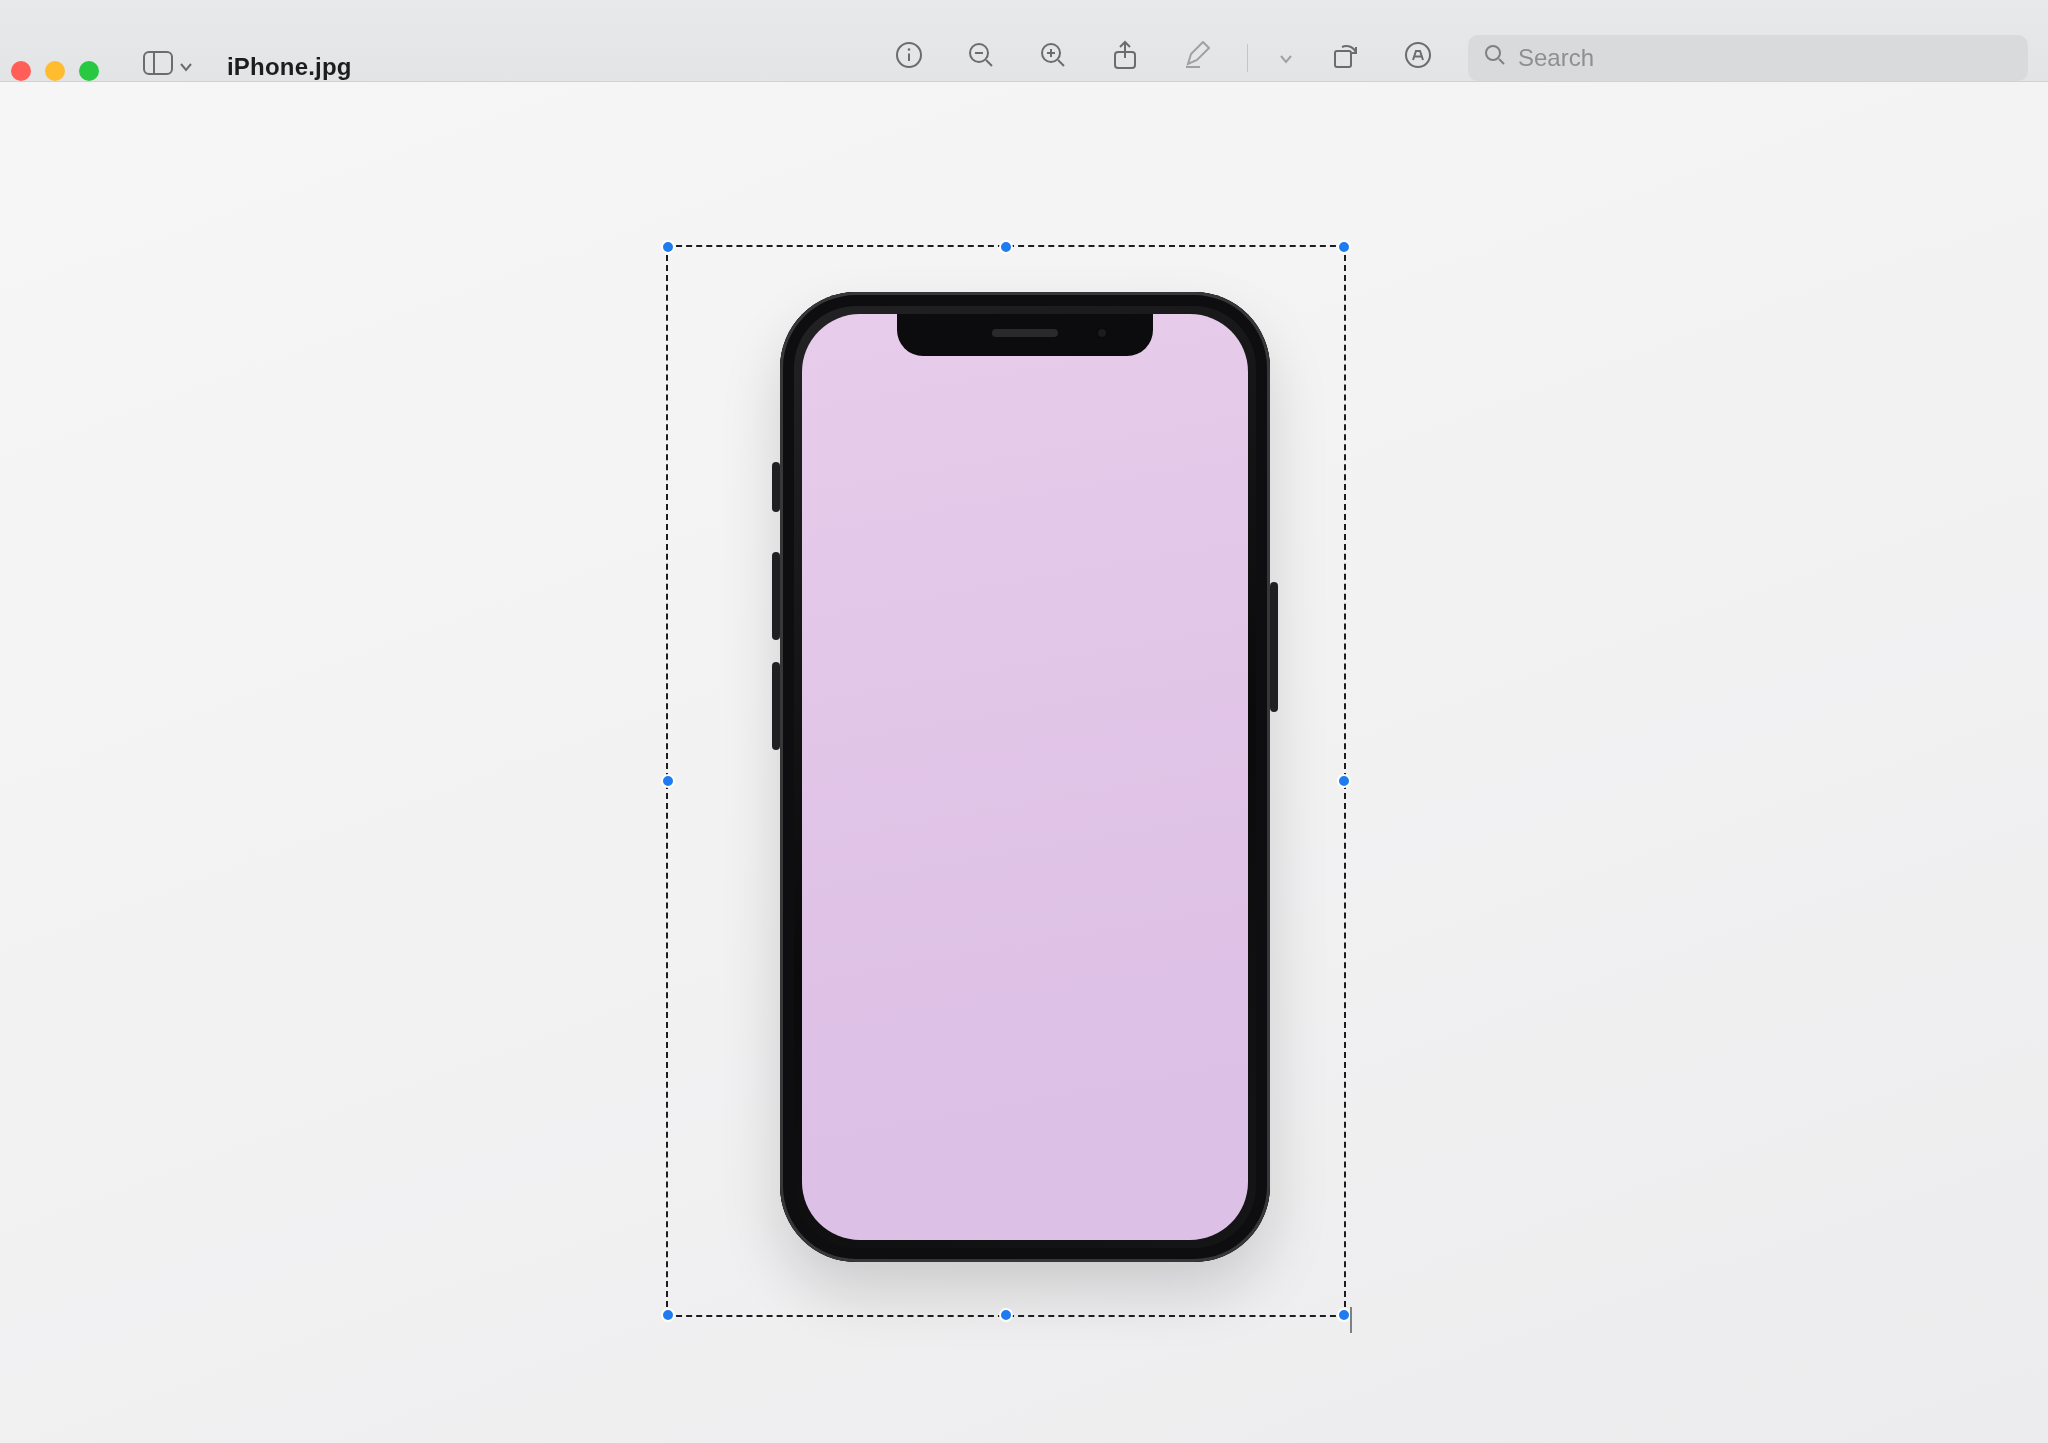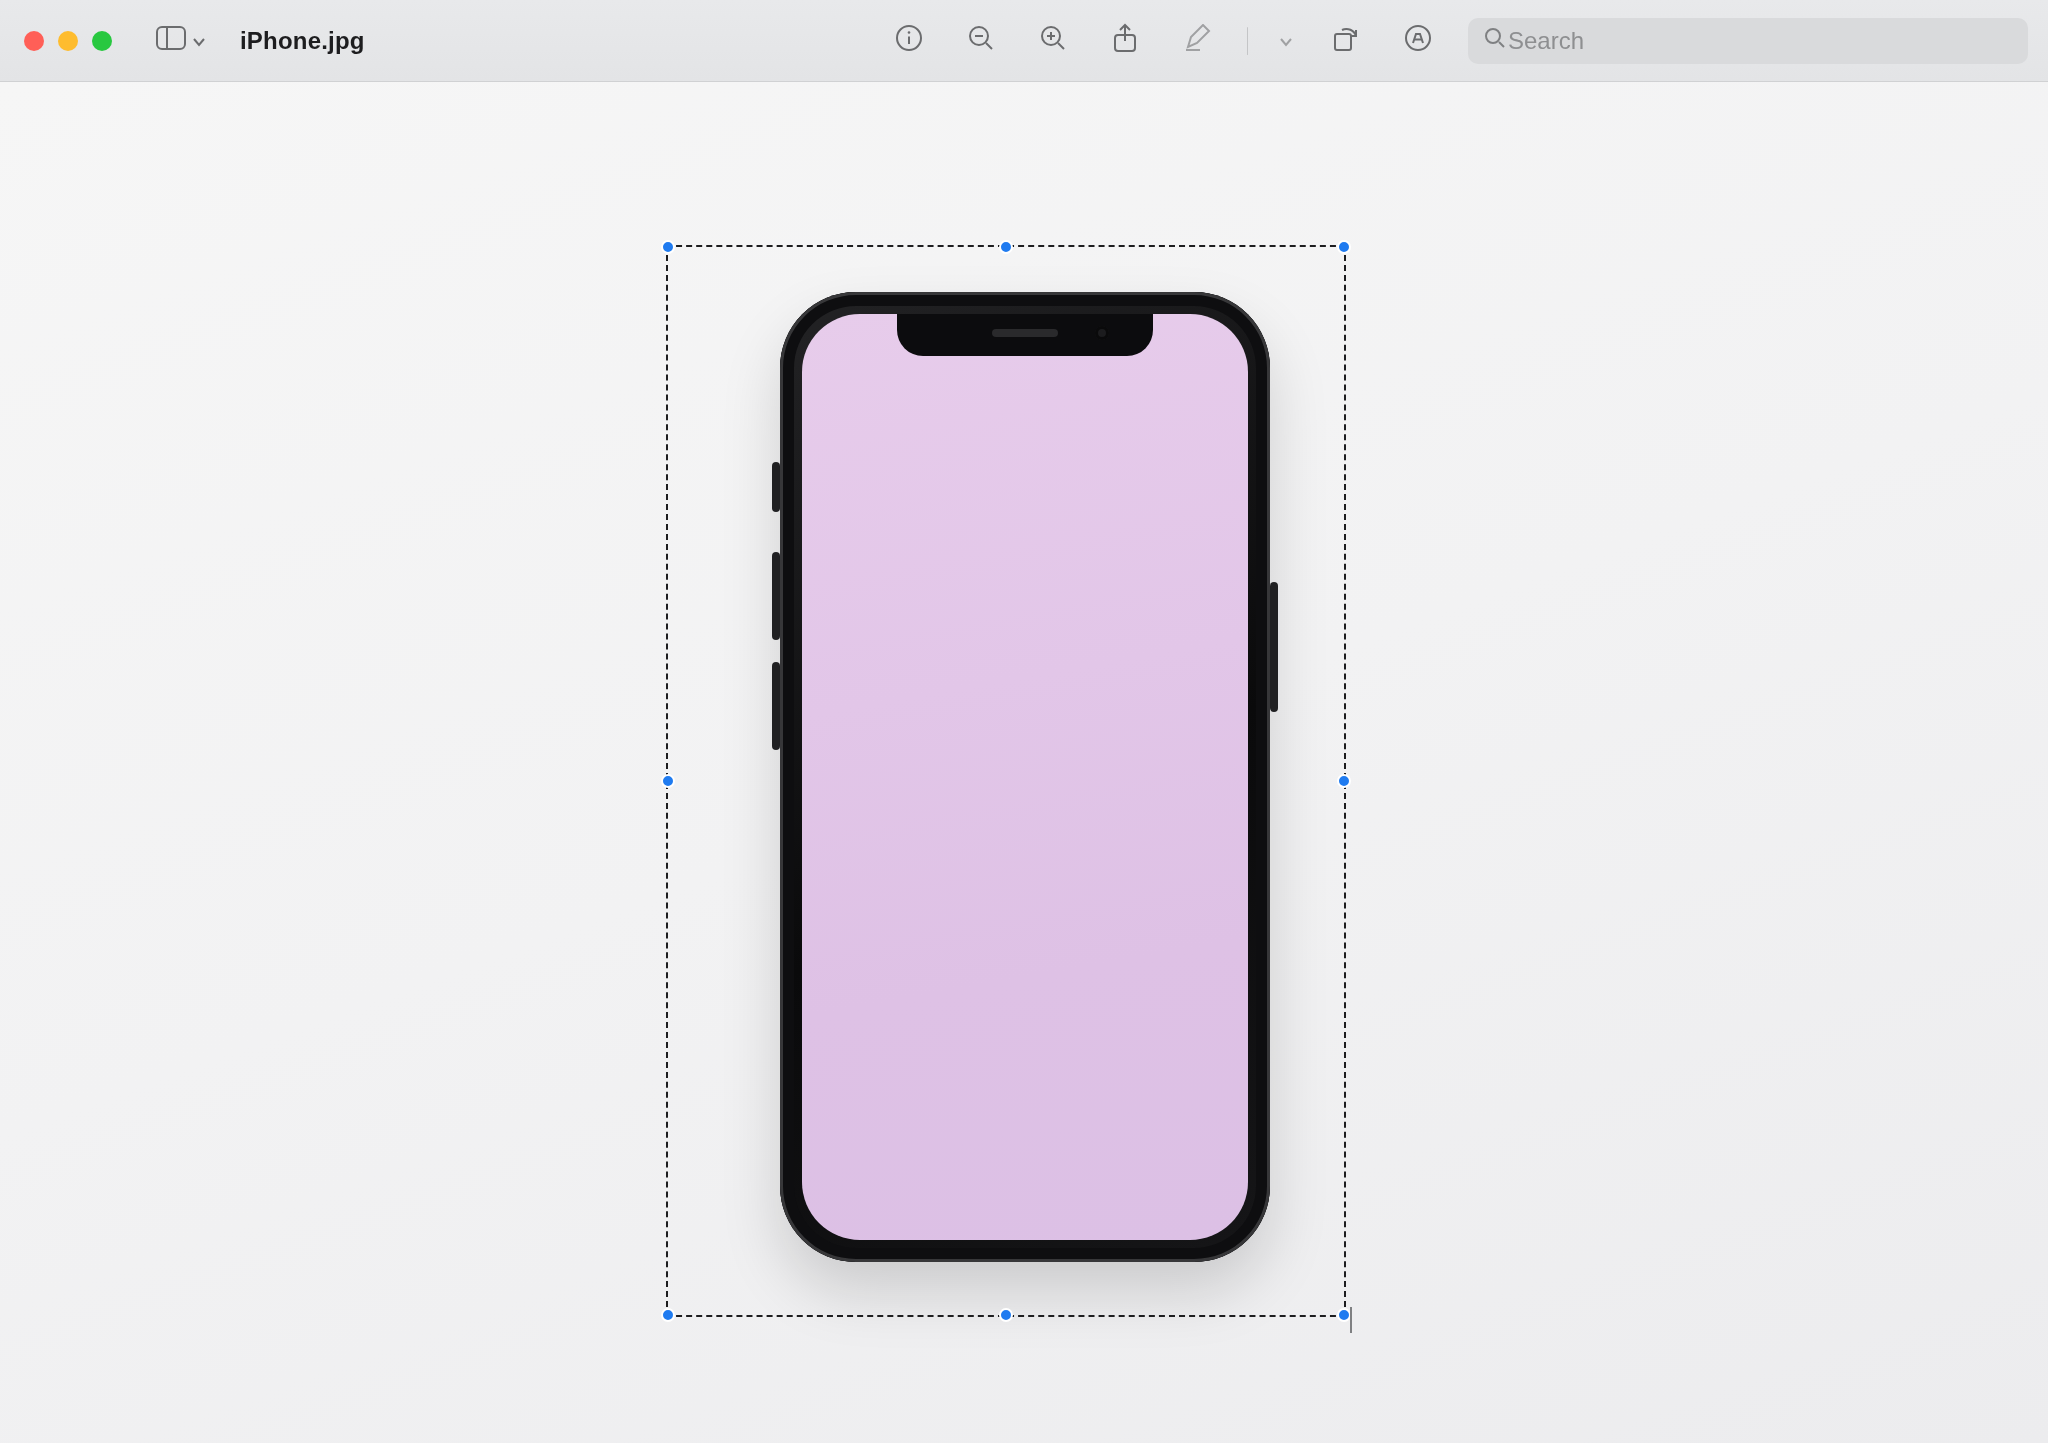--- a/index.html
+++ b/index.html
@@ -26,23 +26,23 @@
   }
 
   
   .toolbar{
     position:relative;
     width:100%;
     height:82px;
     background:linear-gradient(to bottom,#e8e9eb 0%,#e3e4e6 100%);
     border-bottom:1px solid var(--toolbar-border);
     display:flex;
-    align-items:center;
+    align-items:flex-end;
     box-sizing:border-box;
-    padding:0 20px 0 24px;
+    padding:0 20px 0 11px;
     font-size:24px;
   }
   .traffic-lights{display:flex; gap:14px; align-items:center; margin-right:44px;}
   .traffic-light{width:20px; height:20px; border-radius:50%;}
   .traffic-red{background:var(--traffic-red);}
   .traffic-yellow{background:var(--traffic-yellow);}
   .traffic-green{background:var(--traffic-green);}
 
   .sidebar-toggle{
     display:flex; align-items:center; gap:4px;
@@ -70,21 +70,21 @@
   .col-divider{
     width:1px; height:28px;
     background:#c4c5c7;
     border-radius:2px;
   }
   .markup-chev{
     width:20px; display:flex; align-items:center; justify-content:center;
     color:var(--icon-grey-light); cursor:pointer;
   }
   .search-wrap{
-    display:flex; align-items:center; gap:0;
+    display:flex; align-items:center; gap:10px;
     width:560px; height:46px;
     background:var(--search-bg);
     border-radius:10px;
     padding:0 16px;
     box-sizing:border-box;
   }
   .search-wrap svg{color:#7f8082;}
   .search-input{
     flex:1;
     border:none; outline:none; background:transparent;

